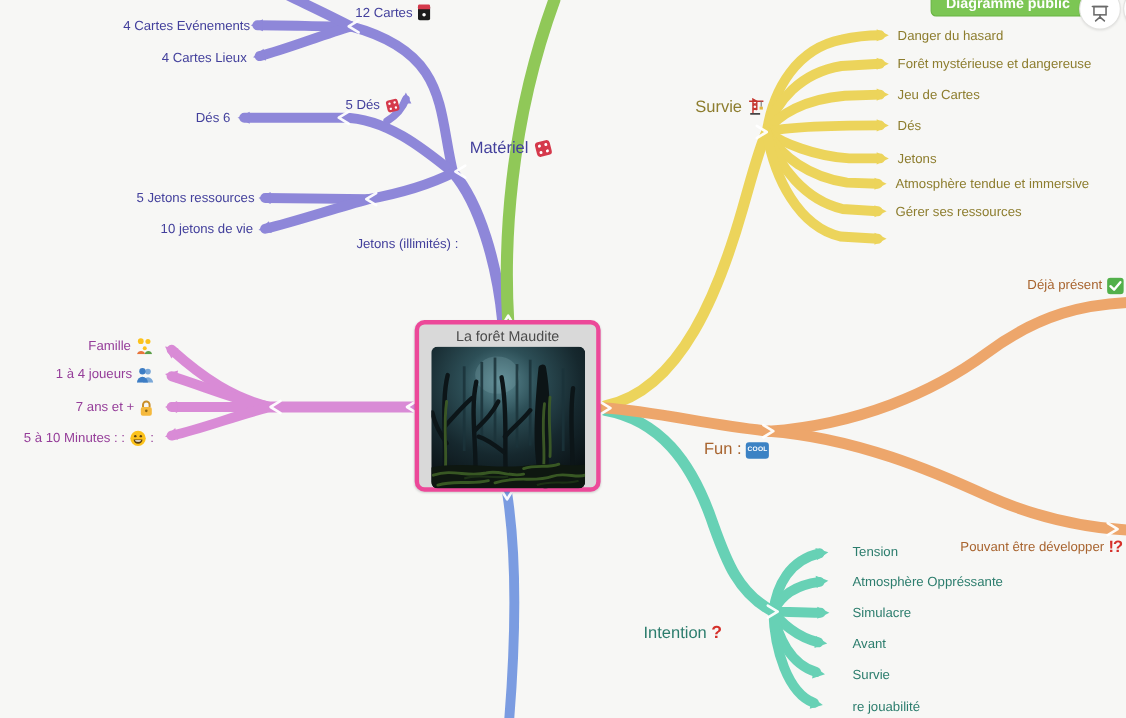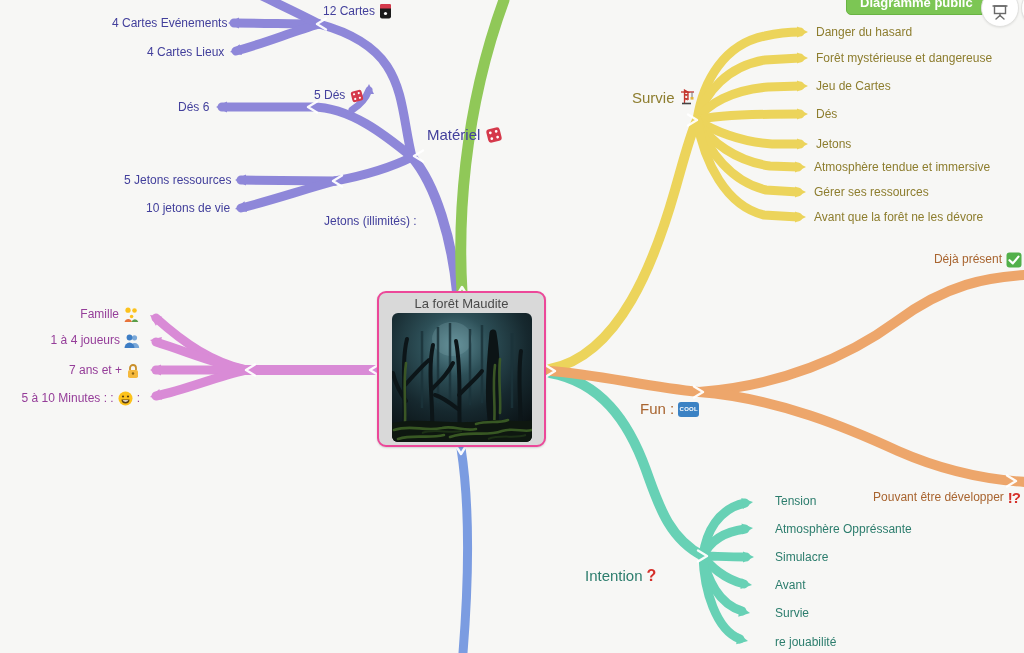--- a/index.html
+++ b/index.html
@@ -14,21 +14,21 @@
   .lbl.big{font-size:15px;height:20px;line-height:20px;}
   .t-mat{color:#43409c;}
   .t-con{color:#8d7d2e;}
   .t-fic{color:#953d99;}
   .t-fun{color:#a8642f;}
   .t-int{color:#2c7d6d;}
   .icn{display:inline-block;line-height:0;}
 
   
   .central{position:absolute;left:377px;top:291px;width:169px;height:156px;z-index:2;
-           background:#d9d9d9;border:2px solid #ec4899;border-radius:9px;box-sizing:border-box;
+           background:#d9d9d9;border:4px solid #ec4899;border-radius:9px;box-sizing:border-box;
            box-shadow:0 1px 2px rgba(0,0,0,.15);}
   .central .title{text-align:center;font-size:13px;color:#4a4a4a;margin-top:3px;}
   .central .pic{width:140px;height:129px;margin:2px auto 0 auto;border-radius:6px;overflow:hidden;}
 
   
   .pub-btn{position:absolute;left:846px;top:-10px;z-index:5;background:#7cc654;border:1px solid #69b443;
            color:#fff;font-weight:bold;font-size:13px;padding:4px 13px;border-radius:5px;
            font-family:"Liberation Sans",sans-serif;}
   .circle-btn{position:absolute;z-index:5;width:38px;height:38px;border-radius:50%;background:#fff;
               border:1px solid #e2e2e0;box-shadow:0 1px 2px rgba(0,0,0,.08);
@@ -304,23 +304,20 @@
     </div>
   <div class="lbl t-con" style="left:816px;top:136px;">
       <span>Jetons</span>
     </div>
   <div class="lbl t-con" style="left:814px;top:159px;">
       <span>Atmosphère tendue et immersive</span>
     </div>
   <div class="lbl t-con" style="left:814px;top:184px;">
       <span>Gérer ses ressources</span>
     </div>
-  <div class="lbl t-con" style="left:814px;top:209px;">
-      <span>Avant que la forêt ne les dévore</span>
-    </div>
 
   <div class="lbl t-fic" style="right:884px;top:306px;">
     <span>Famille</span>
     <span class="icn">
       <svg width="17" height="15" viewBox="0 0 17 15">
           <circle cx="5" cy="3.2" r="2.6" fill="#fcc21b"></circle>
           <circle cx="11.5" cy="3.5" r="2.3" fill="#fcc21b"></circle>
           <path d="M1.5 15 a4 4.5 0 0 1 7.5 0 Z" fill="#e8733a"></path>
           <path d="M8.5 15 a3.6 4.2 0 0 1 6.8 0 Z" fill="#5a9e48"></path>
           <circle cx="8.6" cy="9.5" r="1.8" fill="#fcc21b"></circle>

